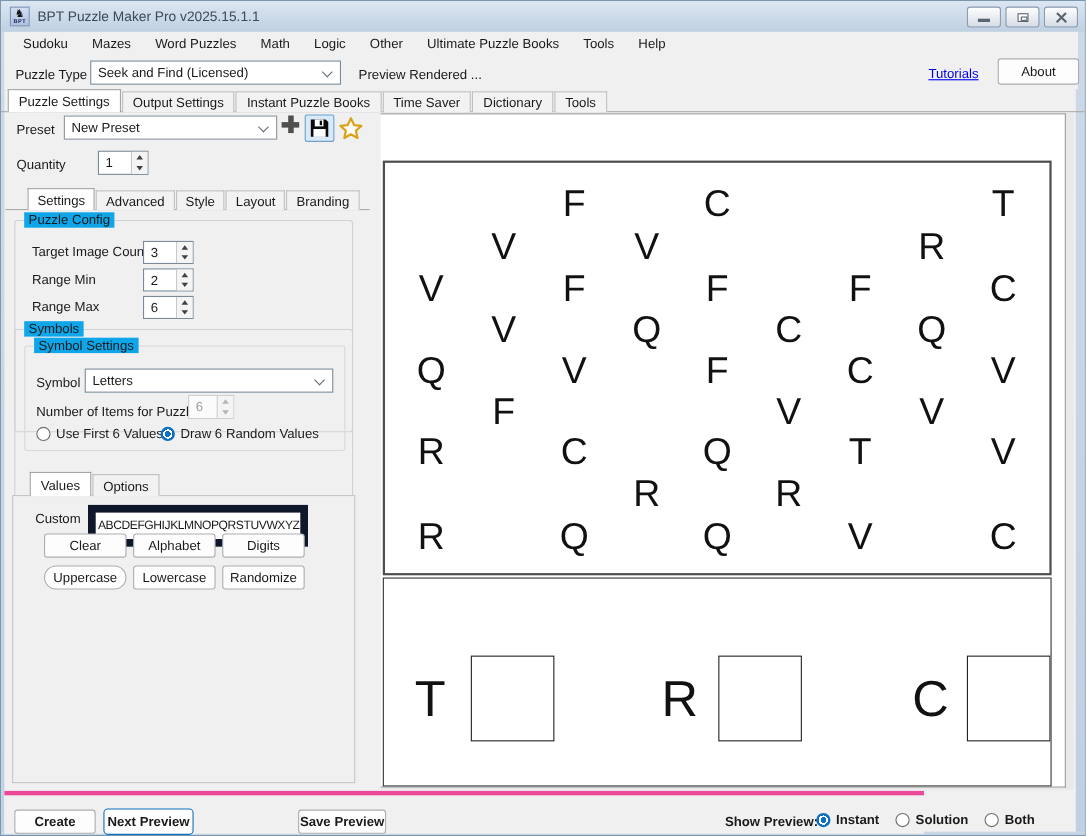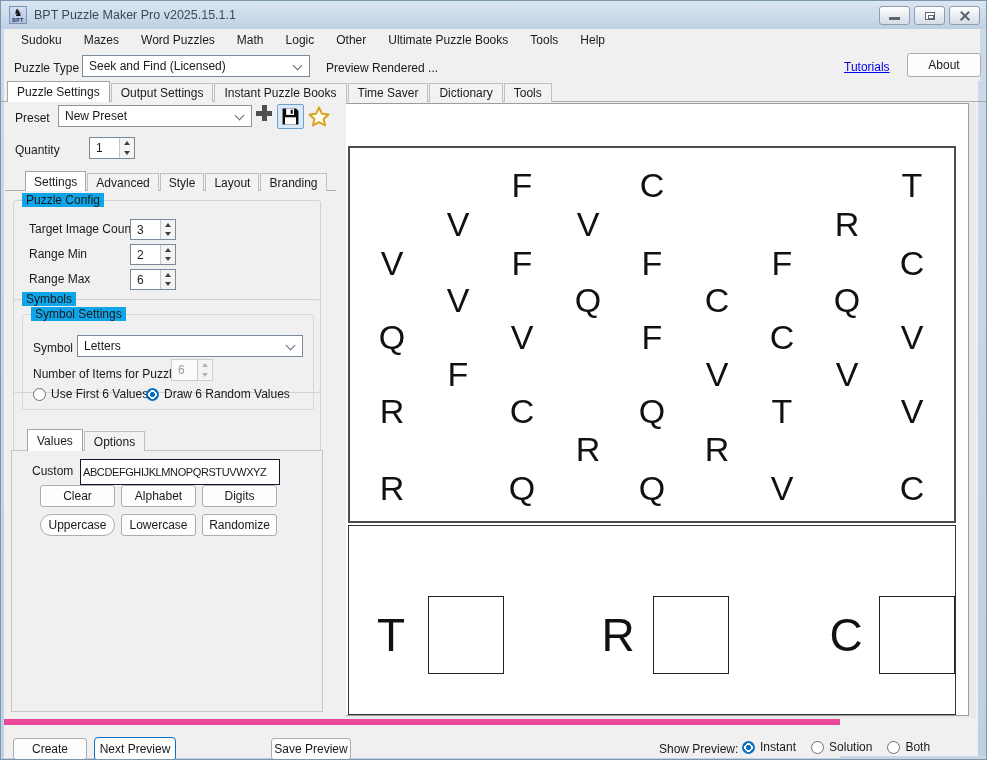--- a/index.html
+++ b/index.html
@@ -90,34 +90,34 @@
   #symbol-combo{left:54px;top:20px;width:226px;height:22px;}
   #items-label{left:10px;top:52px;}
   .radio{width:13px;height:13px;border-radius:50%;border:1px solid #6e6e6e;background:#fff;flex:none;}
   .radio.sel{border:none;background:radial-gradient(circle,#0b6fc2 0 2.6px,#ffffff 2.6px 4.2px,#0b6fc2 4.2px 6.5px);}
   .radio-row{position:absolute;display:flex;align-items:center;gap:5px;}
   #values-tabs{left:22px;top:326px;}
   #values-tabs .tab{height:20px;}
   #values-tabs .tab.active{height:22px;}
   #values-page{position:absolute;left:6px;top:347px;width:312px;height:262px;border:1px solid #c6c6c6;background:#f0f0f0;}
   #custom-label{left:20px;top:13px;}
-  #custom-input{position:absolute;left:68px;top:8px;width:200px;height:22px;background:#fff;border:1px solid #0f172a;
+  #custom-input{position:absolute;left:68px;top:8px;width:200px;height:22px;background:#fff;border:7px solid #0f172a;
                 font-size:11px;letter-spacing:-0.4px;display:flex;align-items:center;padding:12px 2px;white-space:nowrap;overflow:hidden;}
   .val-btn{height:22px;width:75px;}
   
   #preview-pane{position:absolute;left:345px;top:102px;width:630px;height:615px;background:#e9e9e9;}
   #preview-page{position:absolute;left:0;top:0;width:623px;height:613px;background:#fff;border:1px solid #9c9c9c;border-left:none;}
   #puzzle-grid-box{position:absolute;left:2px;top:42px;width:608px;height:377px;border:2px solid #4d4d4d;background:#fff;}
   #answer-section-box{position:absolute;left:2px;top:421px;width:608px;height:190px;border:1px solid #333;border-top:1.5px solid #333;background:#fff;}
   #grid-letters,#answers-overlay{position:absolute;left:0;top:0;width:987px;height:760px;pointer-events:none;}
   .grid-letter{position:absolute;transform:translate(-50%,-50%);font-size:34px;color:#111;line-height:1;}
   .answer-letter{position:absolute;transform:translate(-50%,-50%);font-size:46px;color:#111;line-height:1;}
   .answer-box{position:absolute;border:1.6px solid #222;background:#fff;}
   
-  #bottom-bar{position:absolute;left:3px;top:718px;width:836px;height:39px;background:#f0f0f0;border-top:6px solid #ec4899;}
+  #bottom-bar{position:absolute;left:3px;top:718px;width:836px;height:39px;background:#f0f0f0;border-top:4px solid #ec4899;font-weight:bold;}
   #create-button{left:9px;top:13px;width:74px;height:22px;}
   #next-preview-button{left:90px;top:12px;width:82px;height:24px;border:1.6px solid #0b6fc2;border-radius:4px;}
   #save-preview-button{left:267px;top:13px;width:80px;height:22px;}
   #show-preview-label{left:655px;top:17px;}
   #show-preview-radios{position:absolute;left:738px;top:15px;display:flex;align-items:center;gap:15px;}
   .sp-radio{display:flex;align-items:center;gap:5px;}
   svg{display:block;}
 </style>
 </head>
 <body>

